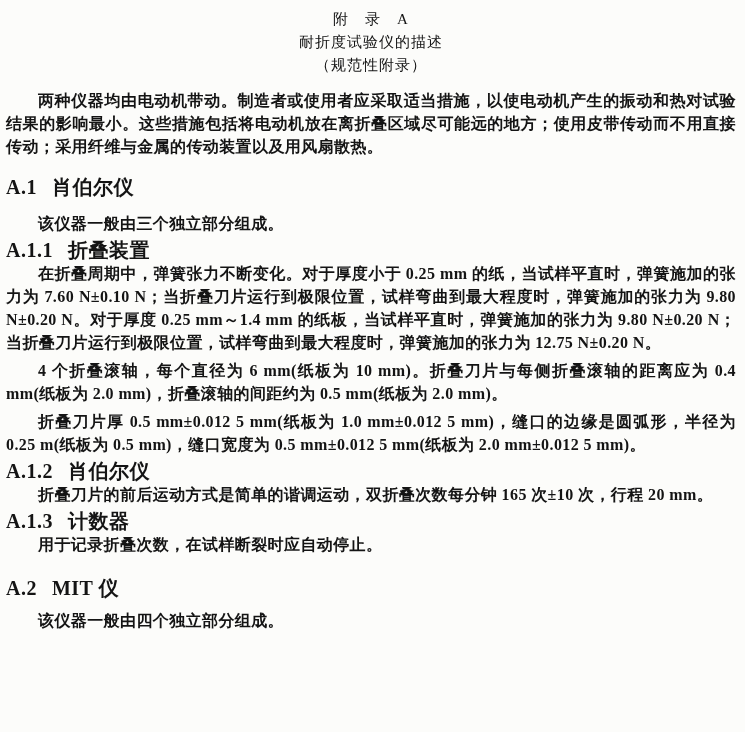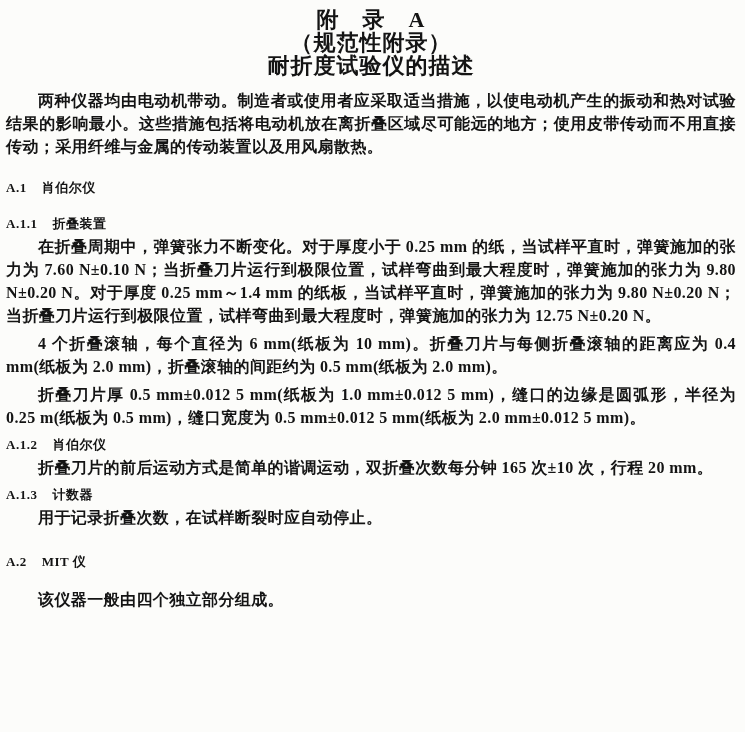--- a/index.html
+++ b/index.html
@@ -10,63 +10,64 @@
     font-family: "Liberation Serif", "DejaVu Serif", serif;
     overflow: hidden;
   }
   .page {
     width: 745px; height: 732px;
     padding: 8px 9px 0 6px;
     overflow: hidden;
   }
   .title-block { text-align: center; }
   .title-line {
-    font-size: 22px;
-    font-weight: bold;
+    font-size: 15px;
+    font-weight: normal;
     line-height: 23px;
     letter-spacing: 1px;
   }
   .para, .intro-para {
     font-size: 16px;
     line-height: 23px;
     text-align: justify;
     text-indent: 2em;
     letter-spacing: 0.4px;
     font-weight: bold;
   }
   .intro-para { margin-top: 12px; }
   .para + .para { margin-top: 5px; }
   .heading {
     font-weight: bold;
-    font-size: 13px;
+    font-size: 20px;
     line-height: 23px;
     margin-top: 4px;
     letter-spacing: 0.5px;
   }
   .heading .num { margin-right: 15px; }
   .heading-clause { margin-top: 18px; margin-bottom: 13px; }
-  .heading-clause-a2 { margin-top: 21px; margin-bottom: 15px; }
+  .heading-clause-a2 { margin-top: 21px; margin-bottom: 9px; }
 </style>
 </head>
 <body>
 
 <div class="page">
 
   <div class="title-block">
     <div class="title-line">附　录　A</div>
+    <div class="title-line">耐折度试验仪的描述</div>
     <div class="title-line">（规范性附录）</div>
-    <div class="title-line">耐折度试验仪的描述</div>
   </div>
 
   <p class="intro-para">两种仪器均由电动机带动。制造者或使用者应采取适当措施，以使电动机产生的振动和热对试验结果的影响最小。这些措施包括将电动机放在离折叠区域尽可能远的地方；使用皮带传动而不用直接传动；采用纤维与金属的传动装置以及用风扇散热。</p>
 
   <div>
     <div class="heading heading-clause">
       <span class="num">A.1</span><span>肖伯尔仪</span>
     </div>
+    <p class="para">该仪器一般由三个独立部分组成。</p>
   </div>
 
   <div>
     <div class="heading">
       <span class="num">A.1.1</span><span>折叠装置</span>
     </div>
     <p class="para">在折叠周期中，弹簧张力不断变化。对于厚度小于 0.25 mm 的纸，当试样平直时，弹簧施加的张力为 7.60 N±0.10 N；当折叠刀片运行到极限位置，试样弯曲到最大程度时，弹簧施加的张力为 9.80 N±0.20 N。对于厚度 0.25 mm～1.4 mm 的纸板，当试样平直时，弹簧施加的张力为 9.80 N±0.20 N；当折叠刀片运行到极限位置，试样弯曲到最大程度时，弹簧施加的张力为 12.75 N±0.20 N。</p>
     <p class="para">4 个折叠滚轴，每个直径为 6 mm(纸板为 10 mm)。折叠刀片与每侧折叠滚轴的距离应为 0.4 mm(纸板为 2.0 mm)，折叠滚轴的间距约为 0.5 mm(纸板为 2.0 mm)。</p>
     <p class="para">折叠刀片厚 0.5 mm±0.012 5 mm(纸板为 1.0 mm±0.012 5 mm)，缝口的边缘是圆弧形，半径为 0.25 m(纸板为 0.5 mm)，缝口宽度为 0.5 mm±0.012 5 mm(纸板为 2.0 mm±0.012 5 mm)。</p>
   </div>

